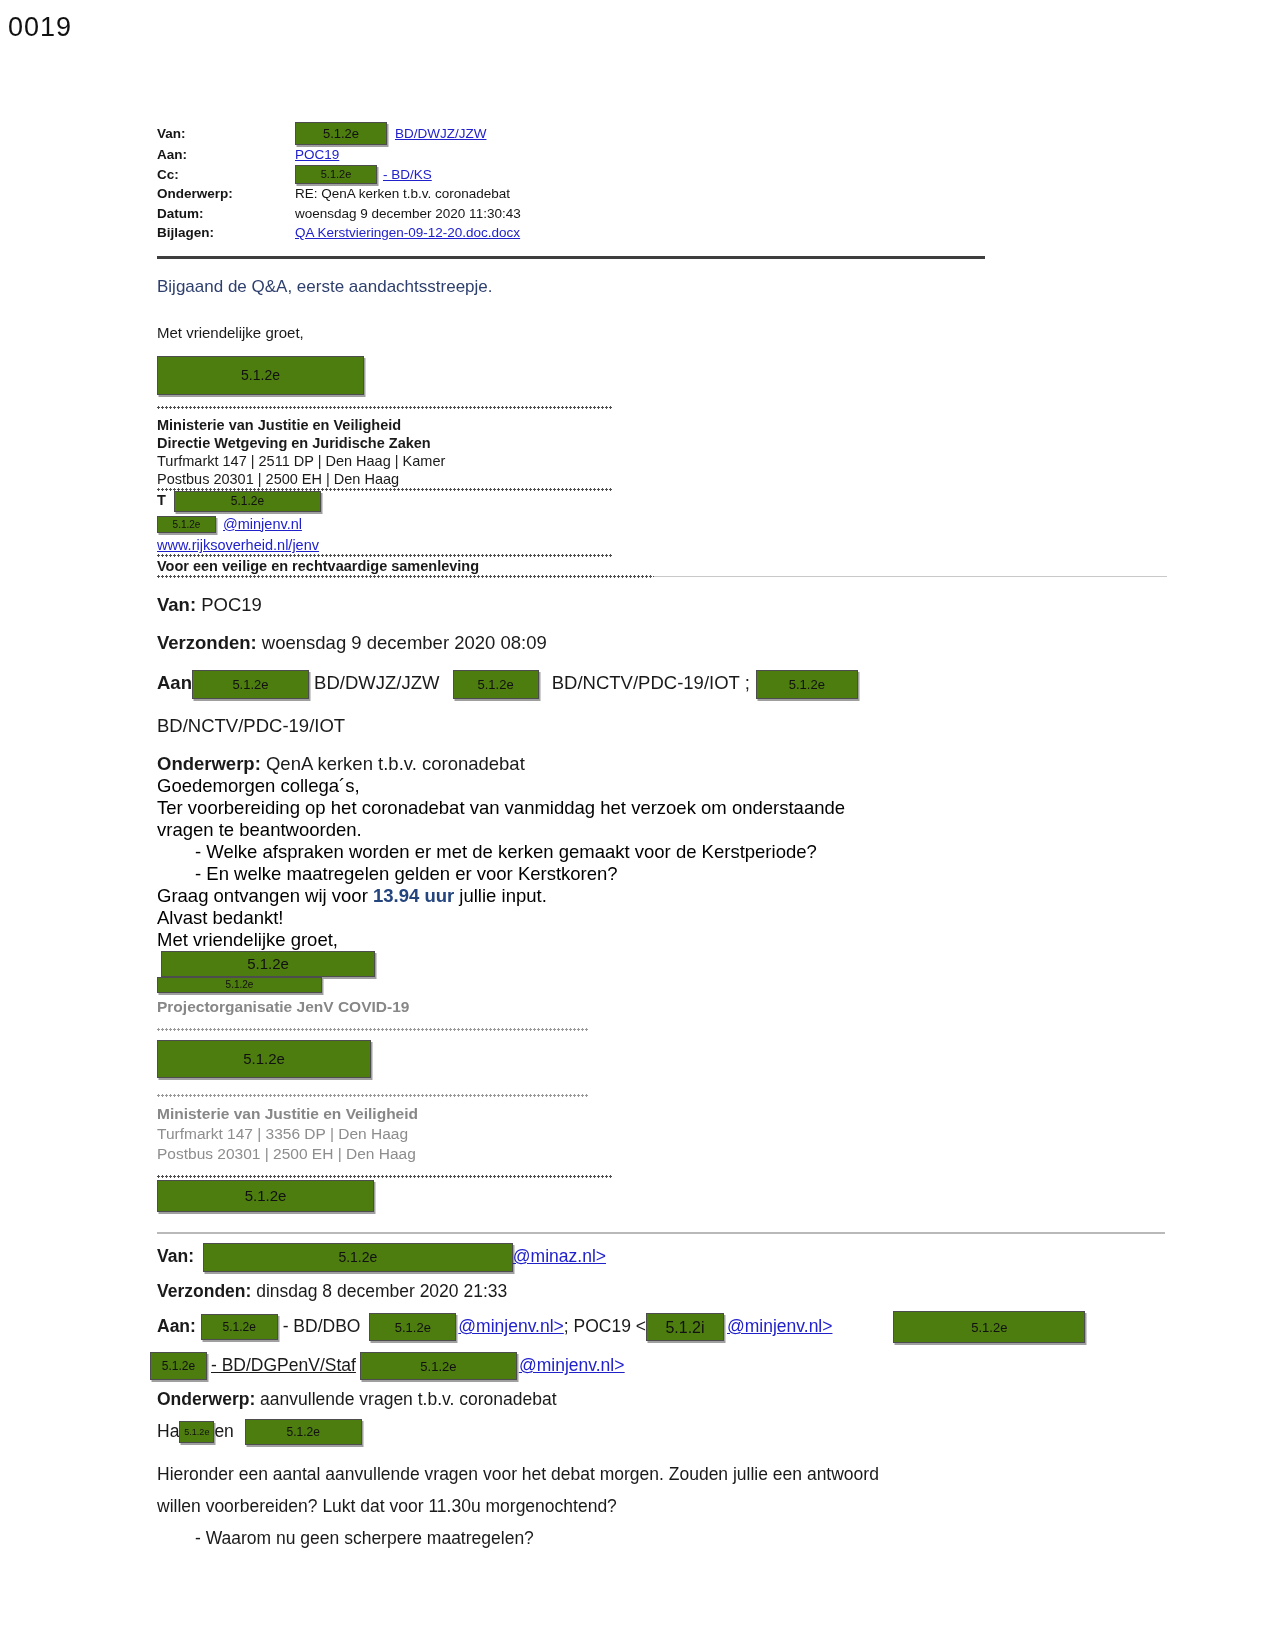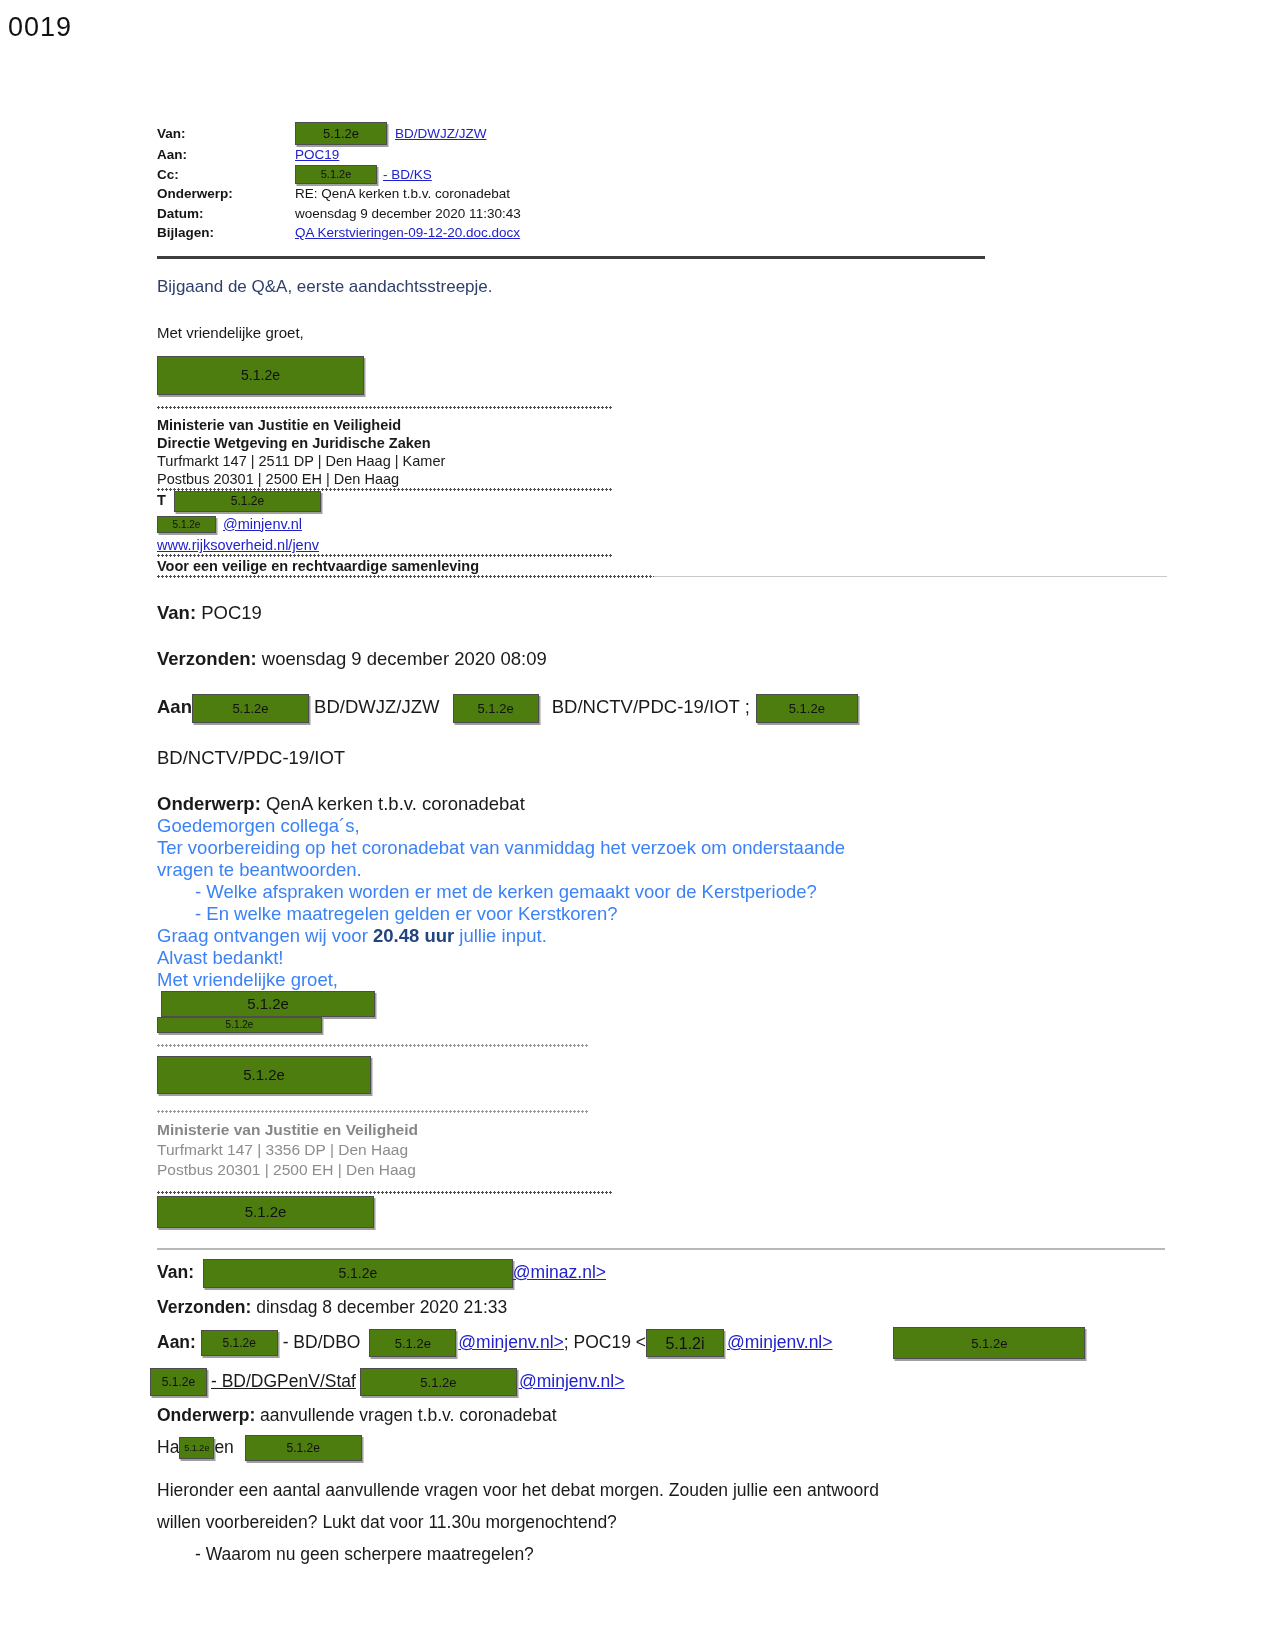--- a/index.html
+++ b/index.html
@@ -34,23 +34,23 @@
   .seprow{display:flex;align-items:center;width:1010px;margin:11px 0 7px 0;}
   .seprow .dotline{margin:0;}
   .seprow .cont{flex:1;border-top:1.5px solid #c9c9c9;}
 
   .sig1{font-size:14.5px;line-height:18px;color:#1a1a1a;}
   .sig1 .b{font-weight:bold;}
   .sig1 div{margin:0;}
 
   
   .em2{font-size:18.5px;line-height:22px;color:#1a1a1a;margin-top:14px;}
-  .em2 .row{margin-top:24px;}
+  .em2 .row{margin-top:16px;}
   .em2 .lbl{font-weight:bold;}
-  .blue{color:#3b82f6;}
+  .blue{color:#000000;}
   .blue-b{color:#24447e;font-weight:bold;}
   .bullet{padding-left:38px;}
 
   .sig2{color:#8d8d8d;font-size:15.5px;line-height:20px;}
   .sig2 .b{font-weight:bold;color:#878787;}
 
   
   .em3{font-size:17.5px;line-height:21px;color:#1a1a1a;}
   .em3 .row{margin-top:9px;}
   .em3 .lbl{font-weight:bold;}
@@ -150,31 +150,32 @@
       <span class="lbl">Onderwerp:</span>
       <span>QenA kerken t.b.v. coronadebat</span>
     </div>
 
     <div class="blue">Goedemorgen collega´s,</div>
     <div class="blue">Ter voorbereiding op het coronadebat van vanmiddag het verzoek om onderstaande</div>
     <div class="blue">vragen te beantwoorden.</div>
     <div class="blue bullet">- Welke afspraken worden er met de kerken gemaakt voor de Kerstperiode?</div>
     <div class="blue bullet">- En welke maatregelen gelden er voor Kerstkoren?</div>
     <div>
-      <span class="blue">Graag ontvangen wij voor </span><span class="blue-b">20.48 uur</span><span class="blue"> jullie input.</span>
+      <span class="blue">Graag ontvangen wij voor </span><span class="blue-b">13.94 uur</span><span class="blue"> jullie input.</span>
     </div>
     <div class="blue">Alvast bedankt!</div>
     <div class="blue">Met vriendelijke groet,</div>
 
     <div style="line-height:0;">
       <span class="redact" style="width:212px;height:24px;font-size:15px;margin-left:4px;">5.1.2e</span><br>
       <span class="redact" style="width:163px;height:14px;font-size:10px;">5.1.2e</span>
     </div>
 
     <div class="sig2" style="margin-top:4px;">
+      <div class="b">Projectorganisatie JenV COVID-19</div>
       <div class="dotline gray"></div>
       <span class="redact" style="width:212px;height:36px;font-size:15px;margin:2px 0 2px 0;">5.1.2e</span>
       <div class="dotline gray" style="margin-top:14px;"></div>
       <div class="b">Ministerie van Justitie en Veiligheid</div>
       <div>Turfmarkt 147 | 3356 DP | Den Haag</div>
       <div>Postbus 20301 | 2500 EH | Den Haag</div>
       <div class="dotline" style="margin-bottom:2px;"></div>
       <span class="redact" style="width:215px;height:30px;font-size:15px;color:#111;">5.1.2e</span>
     </div>
   </div>

